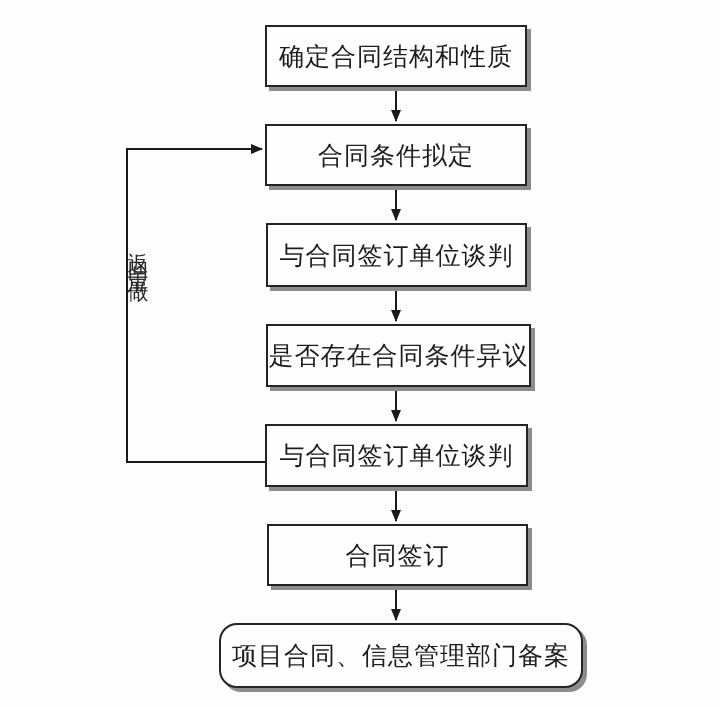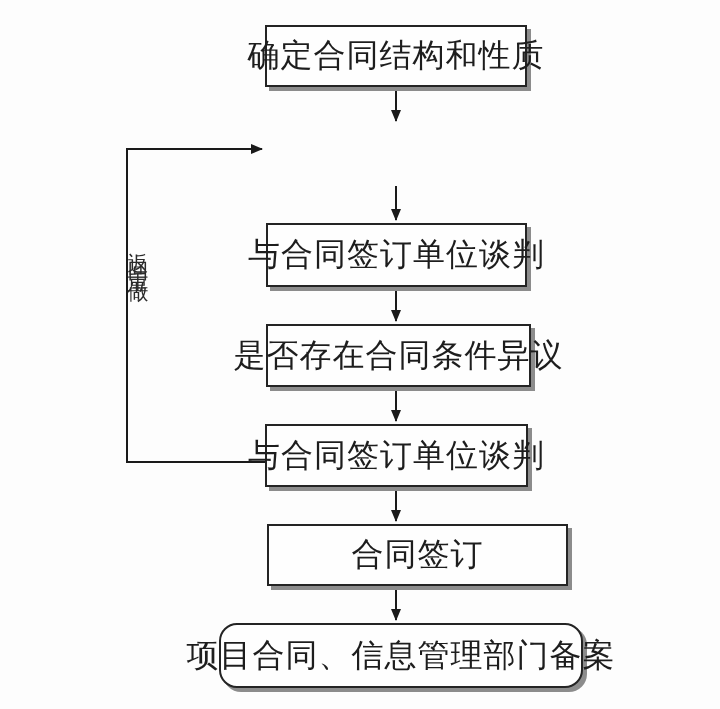--- a/index.html
+++ b/index.html
@@ -24,21 +24,21 @@
   }
   .flow-box {
     position: absolute;
     box-sizing: border-box;
     background: #fefefe;
     border: 2px solid #242424;
     box-shadow: 4px 4px 0 0 #8c8c8c;
     display: flex;
     align-items: center;
     justify-content: center;
-    font-size: 32px;
+    font-size: 25px;
     color: #1d1d1d;
     letter-spacing: 1px;
     white-space: nowrap;
   }
   .loop-label {
     position: absolute;
     left: 127px;
     top: 235px;
     writing-mode: vertical-rl;
     text-orientation: upright;
@@ -65,34 +65,37 @@
     <line x1="396" y1="387" x2="396" y2="421" stroke="#1a1a1a" stroke-width="2" marker-end="url(#arrowhead)"></line>
     <line x1="396" y1="487" x2="396" y2="521" stroke="#1a1a1a" stroke-width="2" marker-end="url(#arrowhead)"></line>
     <line x1="396" y1="586" x2="396" y2="620" stroke="#1a1a1a" stroke-width="2" marker-end="url(#arrowhead)"></line>
     <path d="M266,462 L127,462 L127,149 L262,149" fill="none" stroke="#1a1a1a" stroke-width="2" marker-end="url(#arrowhead)"></path>
   </svg>
 
   <div class="flow-box" style="left:265px; top:25px;  width:262px; height:62px;">
     <span>确定合同结构和性质</span>
   </div>
 
+  <div class="flow-box" style="left:265px; top:124px; width:262px; height:62px;">
+    <span>合同条件拟定</span>
+  </div>
 
   <div class="flow-box" style="left:266px; top:223px; width:261px; height:64px;justify-content:center;">
     <span>与合同签订单位谈判</span>
   </div>
 
   <div class="flow-box" style="left:266px; top:324px; width:265px; height:63px;">
     <span>是否存在合同条件异议</span>
   </div>
 
   <div class="flow-box" style="left:265px; top:424px; width:263px; height:63px;">
     <span>与合同签订单位谈判</span>
   </div>
 
-  <div class="flow-box" style="left:267px; top:524px; width:301px; height:62px;">
+  <div class="flow-box" style="left:267px; top:524px; width:261px; height:62px;">
     <span>合同签订</span>
   </div>
 
   <div class="flow-box" style="left:219px; top:623px; width:364px; height:65px;border-radius:18px;">
     <span>项目合同、信息管理部门备案</span>
   </div>
 
   <div class="loop-label">返回重做</div>
 
 </div>

